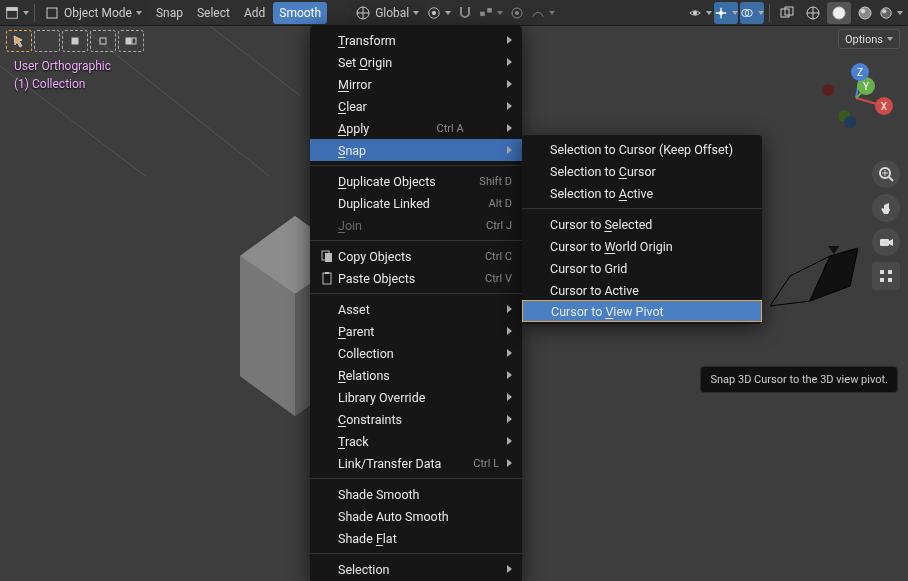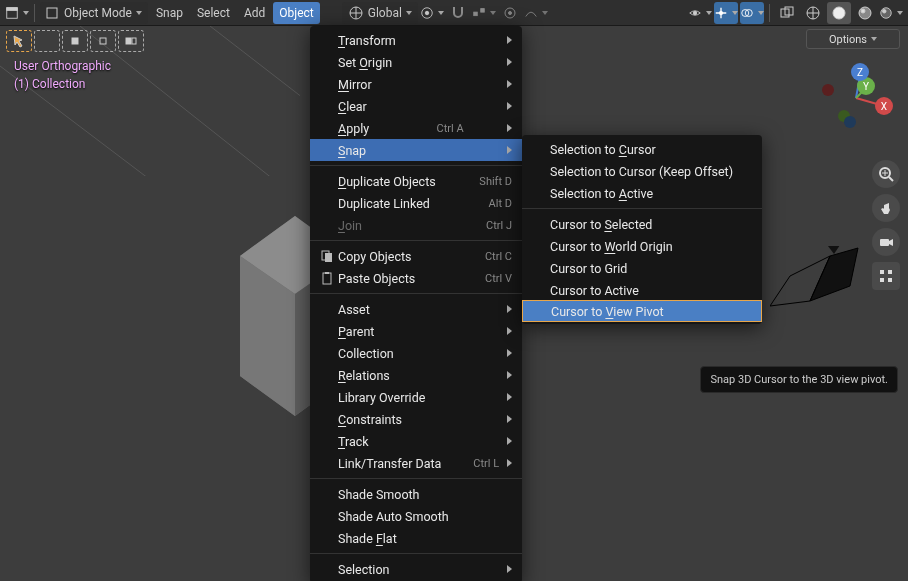--- a/index.html
+++ b/index.html
@@ -16,21 +16,21 @@
   .hbtn.active { background:#4a7fc4; color:#fff; }
   .hbtn.blue { background:#3a6ea5; }
   .hbtn.blue svg { stroke:#fff; }
   .hsep { width:1px; height:18px; background:#555; margin:0 4px; }
 
   
   .toolrow { position:absolute; top:26px; left:0; right:0; height:30px; display:flex; align-items:center; padding:0 6px; }
   .toolbtn { width:26px; height:22px; display:flex; align-items:center; justify-content:center; margin-right:2px; border-radius:3px; }
   .toolbtn.dashed { border:1px dashed #aaa; }
   .toolbtn svg { width:16px; height:16px; stroke:#ccc; fill:none; }
-  .options-btn { position:absolute; right:8px; top:29px; height:20px; background:#3b3b3b; border:1px solid #555; border-radius:3px; padding:0 22px; display:flex; align-items:center; color:#ddd; font-size:11px; cursor:pointer; }
+  .options-btn { position:absolute; right:8px; top:29px; height:20px; background:#3b3b3b; border:1px solid #555; border-radius:3px; padding:0 6px; display:flex; align-items:center; color:#ddd; font-size:11px; cursor:pointer; }
   .options-btn::after { content:""; margin-left:4px; border-left:3px solid transparent; border-right:3px solid transparent; border-top:4px solid #aaa; }
 
   
   .viewport { position:absolute; top:26px; left:0; right:0; bottom:0; background:#3d3d3d; overflow:hidden; }
   .grid { position:absolute; inset:0; }
   .grid line { stroke:#555; stroke-width:1; }
   .grid .axisx { stroke:#a03e3e; }
   .grid .axisy { stroke:#5a8a3a; }
 
   .cube { position:absolute; left:240px; top:190px; width:110px; height:200px; }
@@ -122,21 +122,21 @@
   <div class="hbtn sel dd" style="padding-left:4px">
     <svg viewBox="0 0 16 16" style="margin-right:4px">
         <rect x="3" y="3" width="10" height="10" fill="none" stroke="#ccc"></rect>
       </svg>
     <span>Object Mode</span>
   </div>
 
   <div class="hbtn">Snap</div>
   <div class="hbtn">Select</div>
   <div class="hbtn">Add</div>
-  <div class="hbtn active">Object</div>
+  <div class="hbtn active">Smooth</div>
 
   <div style="width:20px"></div>
 
   <div class="hbtn sel dd">
     <svg viewBox="0 0 16 16" style="margin-right:4px">
         <circle cx="8" cy="8" r="6" fill="none" stroke="#ccc"></circle>
         <line x1="8" y1="2" x2="8" y2="14" stroke="#ccc"></line>
         <line x1="2" y1="8" x2="14" y2="8" stroke="#ccc"></line>
       </svg>
     <span>Global</span>
@@ -408,28 +408,28 @@
     <div class="sep"></div>
     <div class="item sub">
       <span class="ic"></span>
       <span class="lbl">Selection</span>
     </div>
   </div>
 
 <div class="menu sub1" id="snapmenu">
     <div class="item">
       <span class="ic"></span>
+      <span class="lbl">Selection to Cursor (Keep Offset)</span>
+    </div>
+    <div class="item">
+      <span class="ic"></span>
       <span class="lbl"><span>Selection to <u>C</u>ursor</span></span>
     </div>
     <div class="item">
       <span class="ic"></span>
-      <span class="lbl">Selection to Cursor (Keep Offset)</span>
-    </div>
-    <div class="item">
-      <span class="ic"></span>
       <span class="lbl"><span>Selection to <u>A</u>ctive</span></span>
     </div>
     <div class="sep"></div>
     <div class="item">
       <span class="ic"></span>
       <span class="lbl"><span>Cursor to <u>S</u>elected</span></span>
     </div>
     <div class="item">
       <span class="ic"></span>
       <span class="lbl"><span>Cursor to <u>W</u>orld Origin</span></span>

